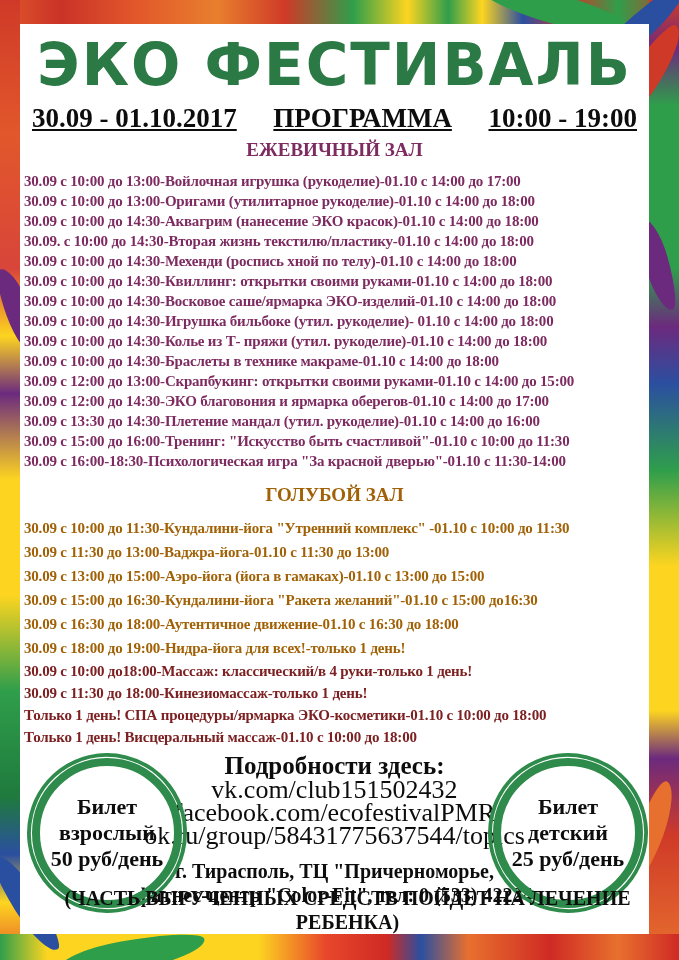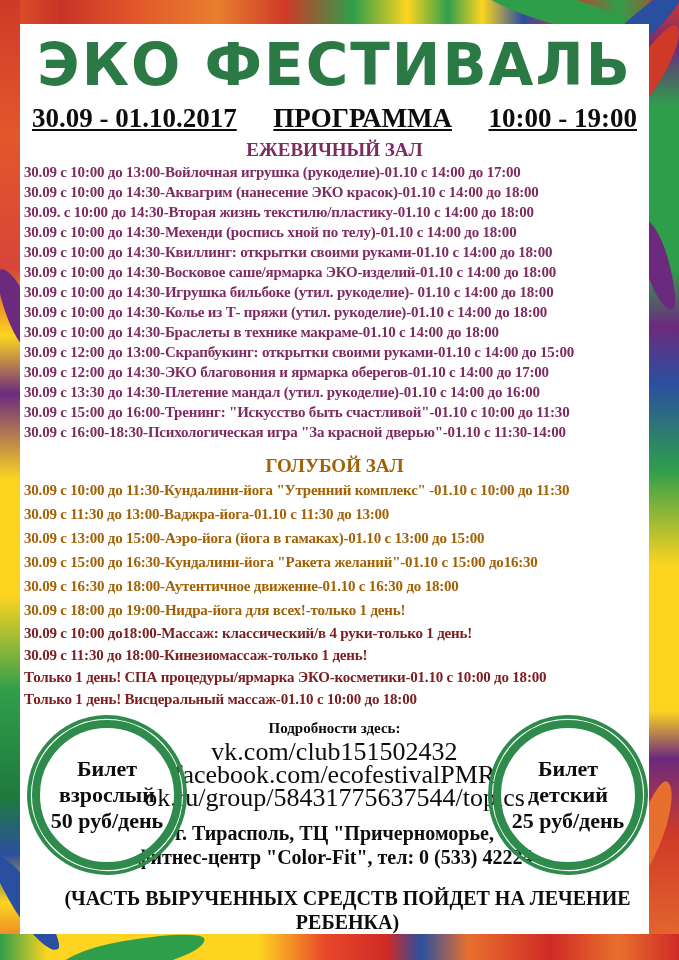--- a/index.html
+++ b/index.html
@@ -45,21 +45,21 @@
     font-size:58px;line-height:70px;
     letter-spacing:2px;
     color:#2b7a45;
   }
   .subtitle{
     display:flex;justify-content:space-between;align-items:baseline;
     margin-top:2px;padding:0 8px;
     font-weight:bold;font-size:27px;line-height:32px;color:#0d0d0d;text-decoration:underline;
   }
   .hall-title{
-    margin:0;text-align:center;
+    margin:9px;text-align:center;
     font-size:19px;line-height:24px;font-weight:bold;
   }
   .hall-0 .hall-title{margin-top:4px;}
   .hall-1 .hall-title{margin-top:12px;}
   .hall-2 .hall-title{margin-top:10px;}
   .line{
     font-size:15px;font-weight:bold;letter-spacing:-0.2px;
     white-space:nowrap;
   }
   .hall-0 .line{line-height:20px;}
@@ -76,21 +76,21 @@
     font-size:22px;font-weight:bold;line-height:26px;color:#0d0d0d;
   }
   .ticket::before{
     content:"";position:absolute;inset:-13px;
     border:4px solid #2e8b4b;border-radius:50%;
     transform:rotate(14deg);
   }
   .ticket-left{left:8px;}
   .ticket-right{right:2px;}
   .footer-center{width:430px;margin:0 auto;text-align:center;color:#0d0d0d;}
-  .details-heading{font-size:15px;line-height:24px;font-weight:bold;padding-top:2px;}
+  .details-heading{font-size:25px;line-height:24px;font-weight:bold;padding-top:2px;}
   .link-line{font-size:26px;line-height:23px;text-align:center;}
   .address{font-size:20px;line-height:24px;font-weight:bold;}
   .address-block{margin-top:12px;}
   .charity{
     position:absolute;left:0;right:0;bottom:0;
     text-align:center;
     font-size:20px;line-height:24px;font-weight:bold;color:#0d0d0d;padding-left:26px;
   }
 </style>
 </head>
@@ -118,20 +118,21 @@
     <div class="subtitle">
       <span>30.09 - 01.10.2017</span>
       <span>ПРОГРАММА</span>
       <span>10:00 - 19:00</span>
     </div>
 
     <section class="hall hall-0" style="color: rgb(125, 43, 96);">
       <h2 class="hall-title">ЕЖЕВИЧНЫЙ ЗАЛ</h2>
       <div class="hall-lines">
           <div class="line">30.09 с 10:00 до 13:00-Войлочная игрушка (рукоделие)-01.10 с 14:00 до 17:00</div>
+          <div class="line">30.09 с 10:00 до 13:00-Оригами (утилитарное рукоделие)-01.10 с 14:00 до 18:00</div>
           <div class="line">30.09 с 10:00 до 14:30-Аквагрим (нанесение ЭКО красок)-01.10 с 14:00 до 18:00</div>
           <div class="line">30.09. с 10:00 до 14:30-Вторая жизнь текстилю/пластику-01.10 с 14:00 до 18:00</div>
           <div class="line">30.09 с 10:00 до 14:30-Мехенди (роспись хной по телу)-01.10 с 14:00 до 18:00</div>
           <div class="line">30.09 с 10:00 до 14:30-Квиллинг: открытки своими руками-01.10 с 14:00 до 18:00</div>
           <div class="line">30.09 с 10:00 до 14:30-Восковое саше/ярмарка ЭКО-изделий-01.10 с 14:00 до 18:00</div>
           <div class="line">30.09 с 10:00 до 14:30-Игрушка бильбоке (утил. рукоделие)- 01.10 с 14:00 до 18:00</div>
           <div class="line">30.09 с 10:00 до 14:30-Колье из Т- пряжи (утил. рукоделие)-01.10 с 14:00 до 18:00</div>
           <div class="line">30.09 с 10:00 до 14:30-Браслеты в технике макраме-01.10 с 14:00 до 18:00</div>
           <div class="line">30.09 с 12:00 до 13:00-Скрапбукинг: открытки своими руками-01.10 с 14:00 до 15:00</div>
           <div class="line">30.09 с 12:00 до 14:30-ЭКО благовония и ярмарка оберегов-01.10 с 14:00 до 17:00</div>

